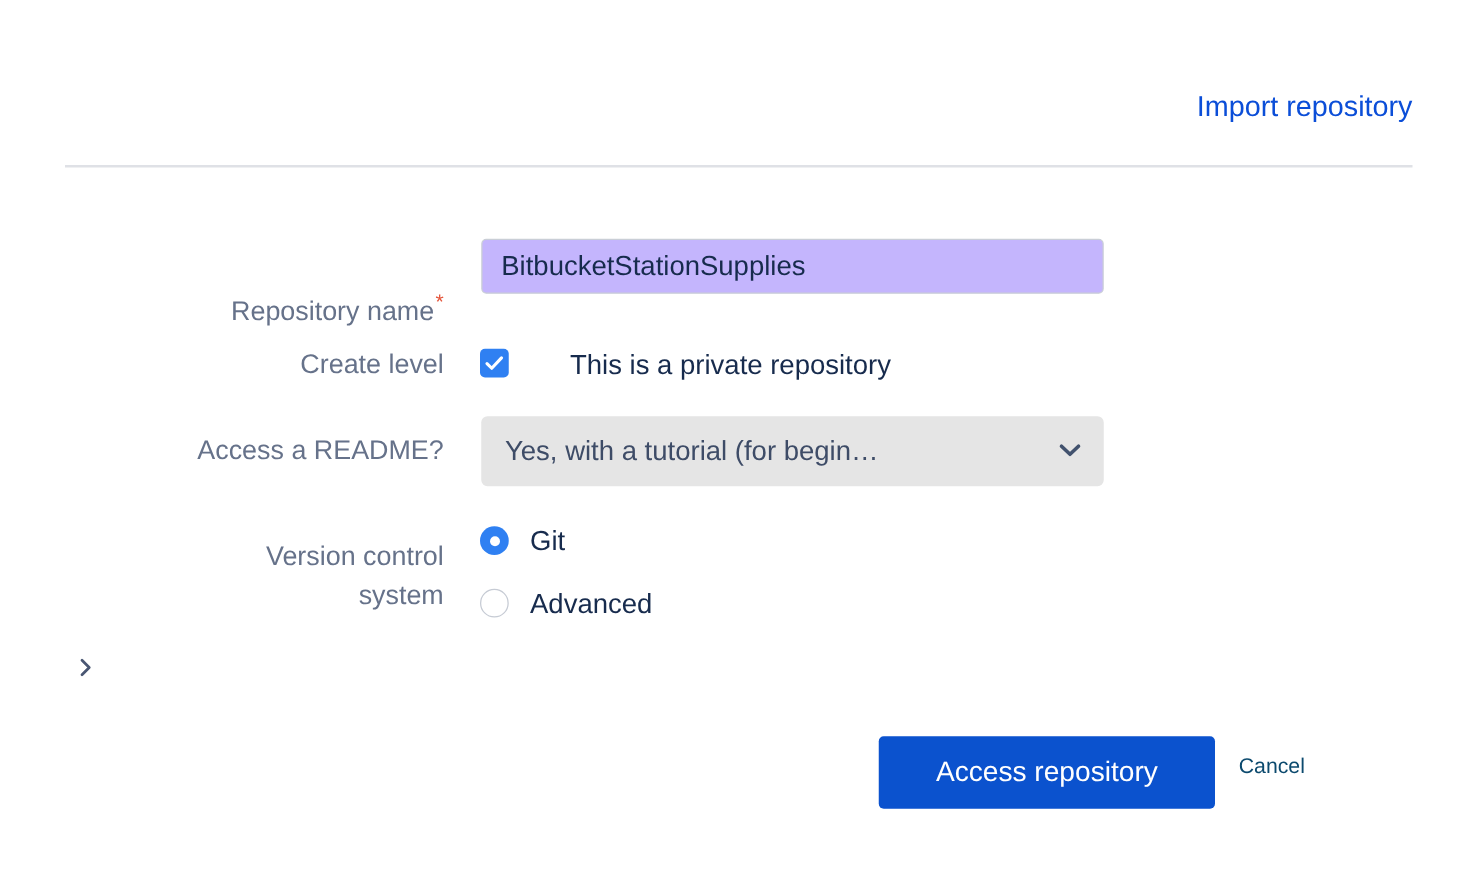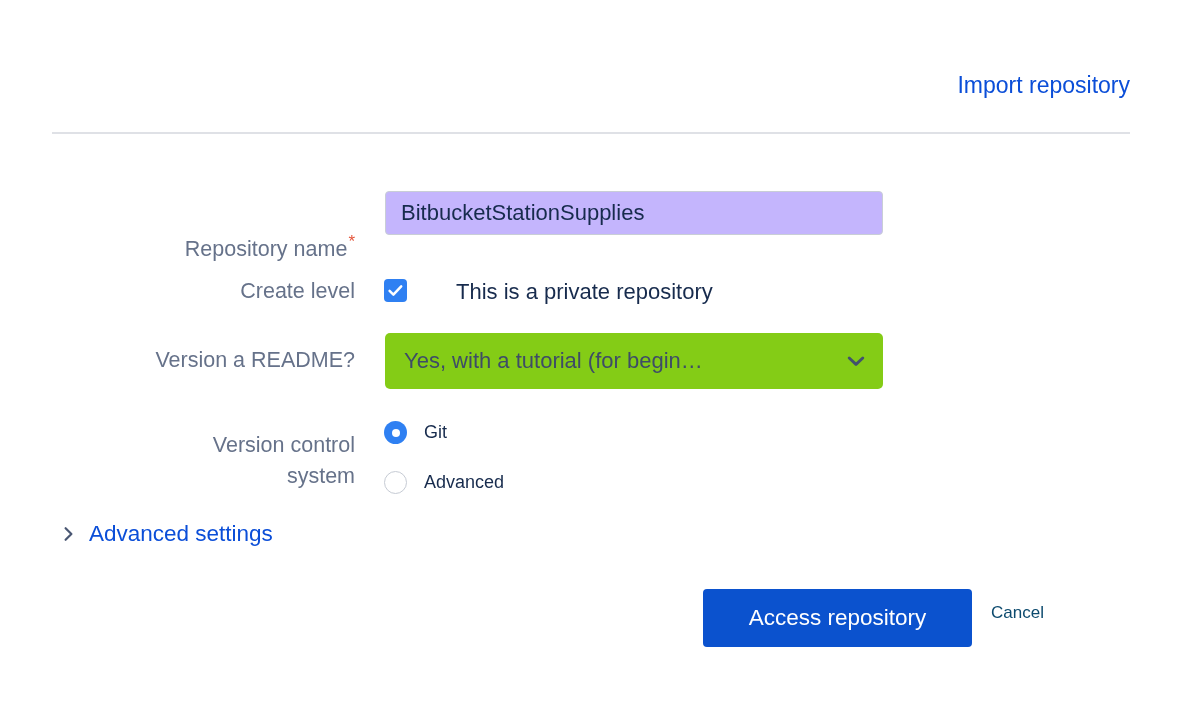--- a/index.html
+++ b/index.html
@@ -122,21 +122,21 @@
   }
 
   
   .row-readme-label { left: 55px; top: 345px; width: 300px; }
   .select-field {
     position: absolute;
     left: 385px;
     top: 333px;
     width: 498px;
     height: 56px;
-    background: #84cc16;
+    background: #e5e5e5;
     border-radius: 5px;
     cursor: pointer;
   }
   .select-value {
     position: absolute;
     left: 19px;
     top: 0;
     height: 56px;
     line-height: 56px;
     font-size: 22px;
@@ -175,21 +175,21 @@
     background: #ffffff;
   }
   .radio.off {
     background: #ffffff;
     border: 1.7px solid #C6CBD4;
   }
   .radio-git { left: 384px; top: 421px; }
   .radio-hg  { left: 384px; top: 471px; }
   .radio-label {
     position: absolute;
-    font-size: 18px;
+    font-size: 22px;
     color: #172B4D;
     line-height: 31px;
     white-space: nowrap;
     cursor: pointer;
   }
   .radio-label-git { left: 424px; top: 417px; }
   .radio-label-hg  { left: 424px; top: 467px; }
 
   
   .advanced {
@@ -256,21 +256,21 @@
     <input class="text-input" type="text" value="BitbucketStationSupplies" style="">
 
     <div class="lbl row-access-label">Create level</div>
     <div class="checkbox-box">
       <svg width="23" height="23" viewBox="0 0 23 23">
         <path d="M5.6 11.9 L9.4 15.6 L17.2 7.3" fill="none" stroke="#ffffff" stroke-width="2.5" stroke-linecap="round" stroke-linejoin="round"></path>
       </svg>
     </div>
     <div class="checkbox-text">This is a private repository</div>
 
-    <div class="lbl row-readme-label">Version a README?</div>
+    <div class="lbl row-readme-label">Access a README?</div>
     <div class="select-field">
       <div class="select-value">Yes, with a tutorial (for begin…</div>
       <span class="select-chevron">
         <svg width="18" height="13" viewBox="0 0 18 13">
           <path d="M2.2 3 L9 9.4 L15.8 3" fill="none" stroke="#42526E" stroke-width="2.9" stroke-linecap="round" stroke-linejoin="round"></path>
         </svg>
       </span>
     </div>
 
     <div class="lbl row-vcs-label">Version control
@@ -281,21 +281,20 @@
 
     <div class="radio off radio-hg"></div>
     <div class="radio-label radio-label-hg">Advanced</div>
 
     <div class="advanced">
       <span class="chev">
         <svg width="18" height="18" viewBox="0 0 18 18">
           <path d="M5.6 3.2 L11.4 9 L5.6 14.8" fill="none" stroke="#4A5773" stroke-width="2.2" stroke-linecap="round" stroke-linejoin="round"></path>
         </svg>
       </span>
-      <span class="txt">Advanced settings</span>
     </div>
 
   </div>
 
   <button class="btn-primary">Access repository</button>
   <a class="cancel-link">Cancel</a>
 
 </div>
 
 </body></html>

